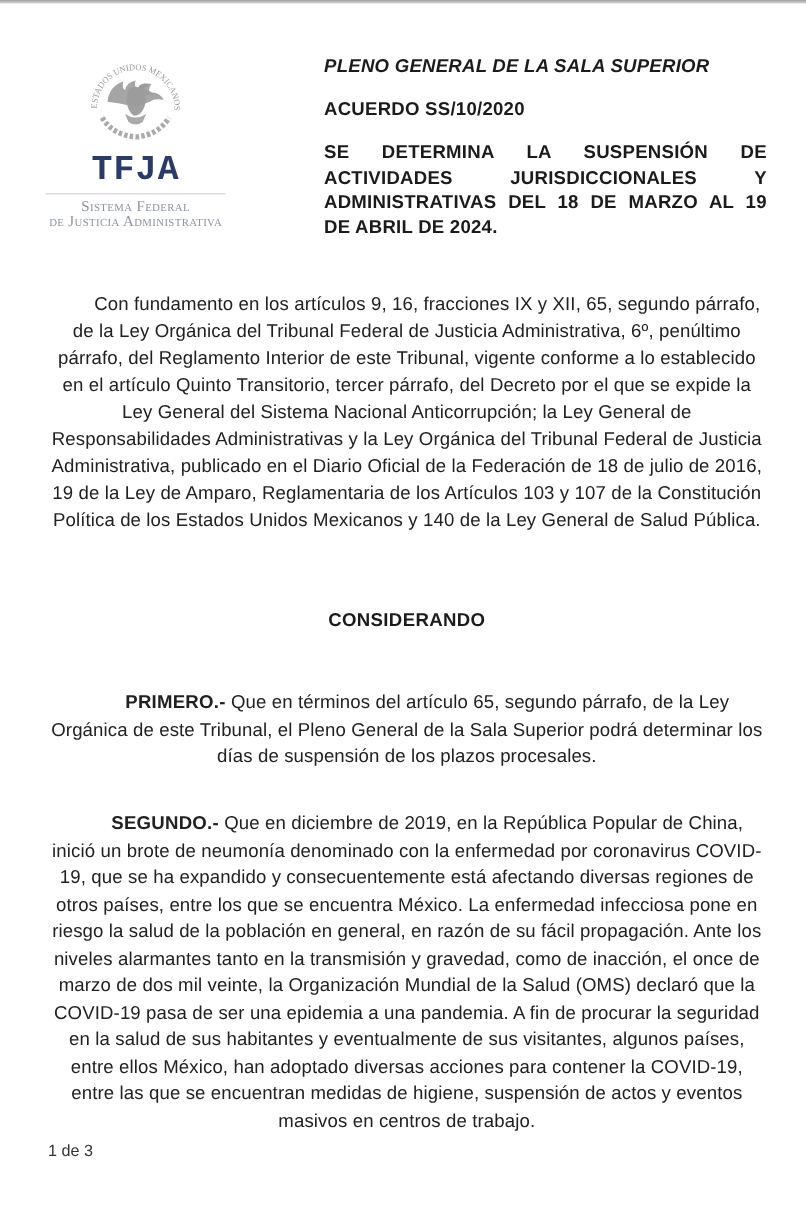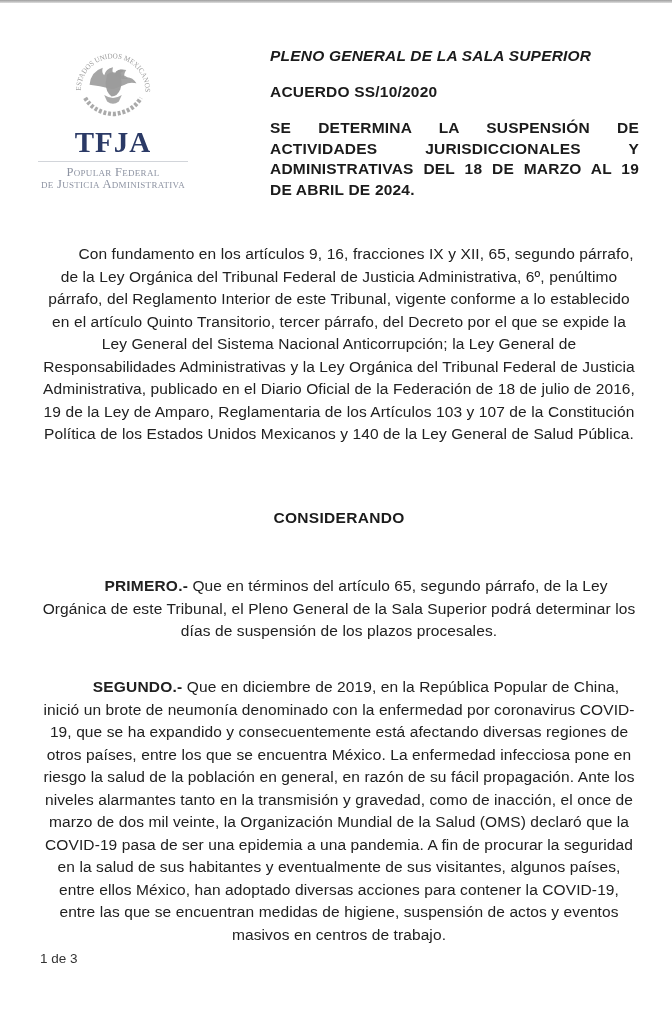--- a/index.html
+++ b/index.html
@@ -15,21 +15,21 @@
     position:absolute;top:0;left:0;width:672px;height:3px;
     background:linear-gradient(#9e9e9e,#dedede);
   }
   
   .logo-block{
     position:absolute;left:38px;top:42px;width:150px;
     text-align:center;
   }
   .seal{display:block;margin:0 auto;width:88px;height:84px;}
   .logo-acronym{
-    font-family:Liberation Serif, serif;
+    font-family:Liberation Mono, monospace;
     font-weight:bold;font-size:29px;line-height:30px;
     letter-spacing:1px;color:#2b3a66;margin-top:1px;
   }
   .logo-divider{
     border:none;border-top:1.5px solid #d2d5da;
     margin:4px 0 4px 0;width:100%;
   }
   .logo-name{
     font-family:"Liberation Serif", serif;
     font-variant:small-caps;
@@ -87,21 +87,21 @@
         <path d="M28,58 Q30,40 46,35 Q44,42 48,45 Q50,36 60,34 Q58,41 62,44 Q68,35 78,38 Q74,44 76,48 Q86,46 92,56 Q82,54 76,58 L60,64 L42,60 Z" opacity="0.9"></path>
         <path d="M52,44 Q60,38 68,44 Q74,52 70,64 Q66,74 58,74 Q50,68 50,56 Z" opacity="0.95"></path>
         <path d="M64,40 q6,-5 11,-1 l-5,3 q3,3 0,6 l-8,-3 z"></path>
         <path d="M70,46 q8,-2 10,4 q-6,1 -10,-1 z" opacity="0.8"></path>
         <path d="M48,72 q12,8 24,0 l-4,9 q-8,6 -16,0 z" opacity="0.85"></path>
       </g>
       <path d="M22,76 Q34,96 60,98 Q86,96 98,76" fill="none" stroke="#9b9b9b" stroke-width="6" stroke-dasharray="4 2.5" opacity="0.85"></path>
     </svg>
     <div class="logo-acronym">TFJA</div>
     <hr class="logo-divider">
-    <div class="logo-name">Popular Federal</div>
+    <div class="logo-name">Sistema Federal</div>
     <div class="logo-name">de Justicia Administrativa</div>
   </div>
 
   <div class="header-right">
     <p class="header-line1">PLENO GENERAL DE LA SALA SUPERIOR</p>
     <p class="header-line2">ACUERDO SS/10/2020</p>
     <div>
       <div class="det-line stretch">SE DETERMINA LA SUSPENSIÓN DE</div>
       <div class="det-line stretch">ACTIVIDADES JURISDICCIONALES Y</div>
       <div class="det-line stretch">ADMINISTRATIVAS DEL 18 DE MARZO AL 19</div>

